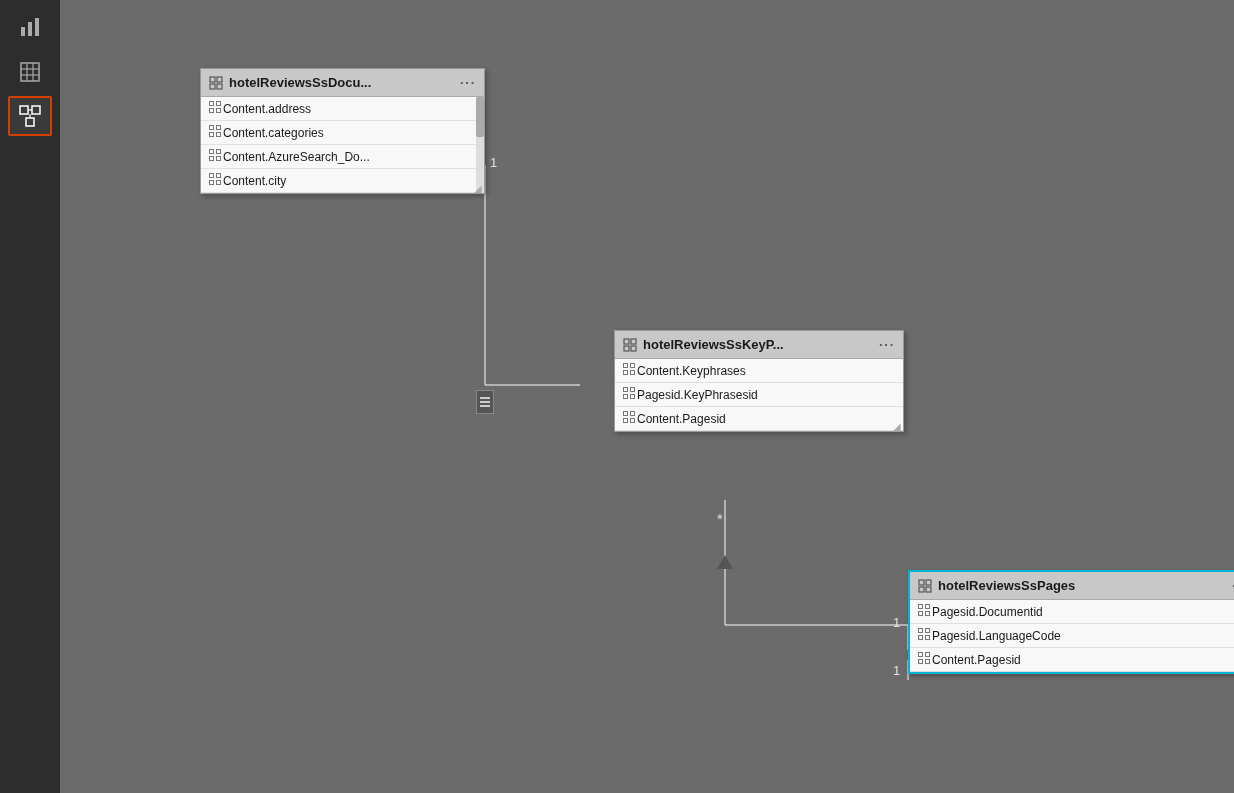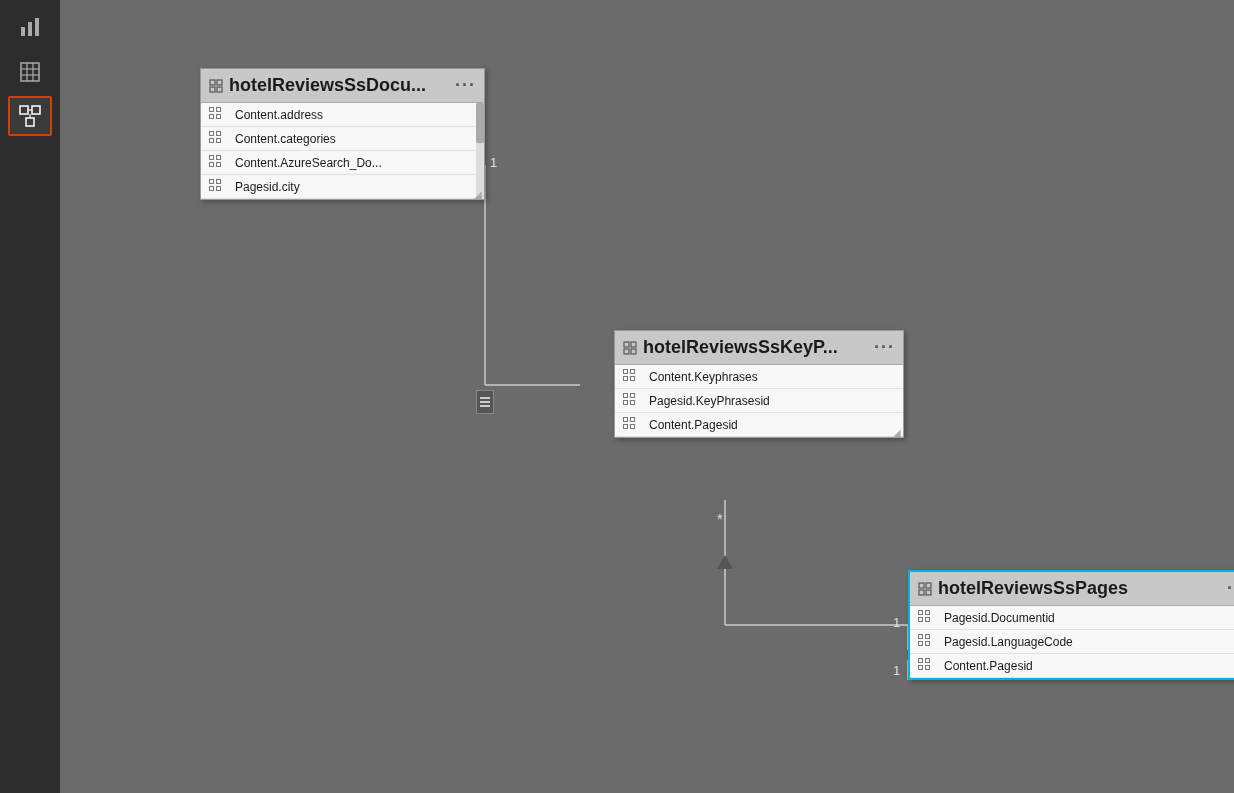--- a/index.html
+++ b/index.html
@@ -71,21 +71,21 @@
     }
 
     .table-header {
       background: #c8c8c8;
       padding: 6px 8px;
       display: flex;
       align-items: center;
       gap: 6px;
       font-weight: 600;
       color: #1a1a1a;
-      font-size: 18px;
+      font-size: 13px;
       border-bottom: 1px solid #aaa;
     }
 
     .table-header-icon {
       display: inline-flex;
       align-items: center;
       color: #555;
     }
 
     .table-title {
@@ -103,21 +103,21 @@
     }
 
     .table-body {
       background: #f8f8f8;
       position: relative;
     }
 
     .table-row {
       display: flex;
       align-items: center;
-      gap: 14px;
+      gap: 2px;
       padding: 4px 8px;
       border-bottom: 1px solid #e0e0e0;
       color: #1a1a1a;
       font-size: 12px;
     }
 
     .table-row:last-child {
       border-bottom: none;
     }
 
@@ -295,21 +295,21 @@
       </div>
       <div class="table-row">
         <span class="row-icon">
           <svg width="12" height="12" viewBox="0 0 12 12" fill="none">
             <rect x="0.5" y="0.5" width="4" height="4" stroke="#777" stroke-width="1" fill="none"></rect>
             <rect x="7.5" y="0.5" width="4" height="4" stroke="#777" stroke-width="1" fill="none"></rect>
             <rect x="0.5" y="7.5" width="4" height="4" stroke="#777" stroke-width="1" fill="none"></rect>
             <rect x="7.5" y="7.5" width="4" height="4" stroke="#777" stroke-width="1" fill="none"></rect>
           </svg>
         </span>
-        <span>Pagesid.city</span>
+        <span>Content.city</span>
       </div>
       <div class="resize-handle">◢</div>
     </div>
   </div>
 
   <div class="table-card" style="left:520px; top:330px; width:290px;margin-left:34px;">
     <div class="table-header">
       <span class="table-header-icon">
         <svg width="14" height="14" viewBox="0 0 14 14" fill="none">
           <rect x="1" y="1" width="5" height="5" stroke="#555" stroke-width="1.2" fill="none"></rect>

